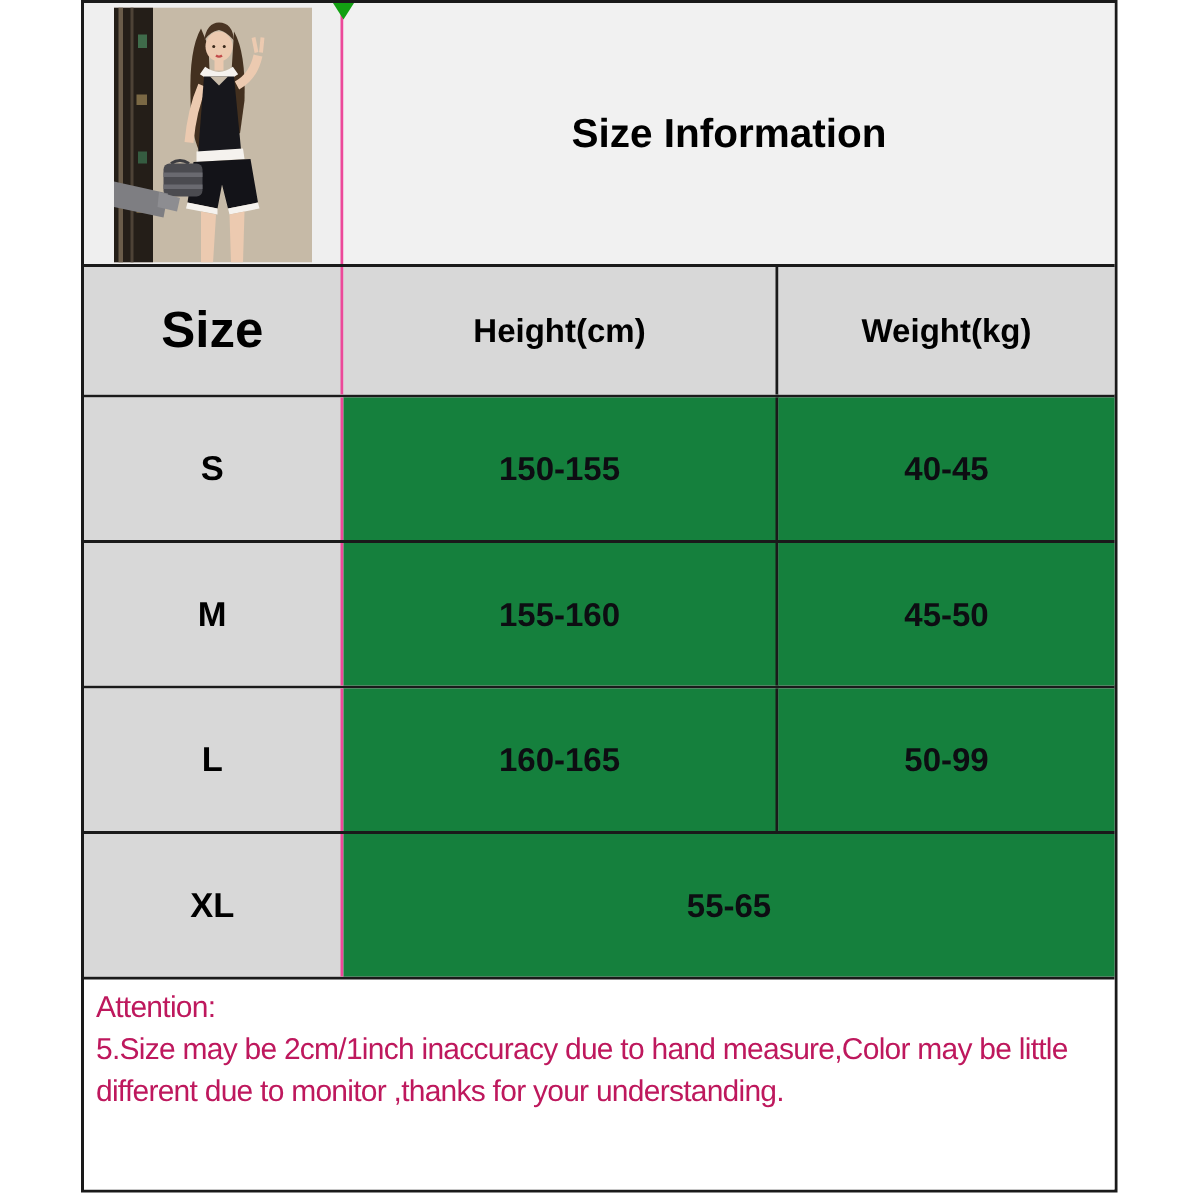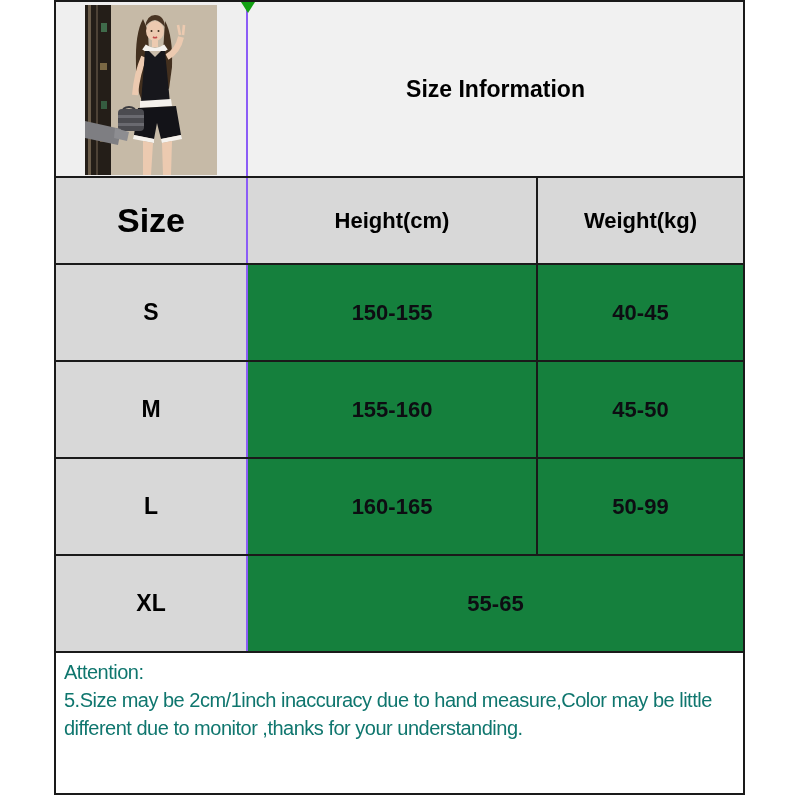--- a/index.html
+++ b/index.html
@@ -14,30 +14,30 @@
   .sheet{
     position:absolute;
     left:54px;top:0;
     width:691px;height:795px;
     border:2px solid #1a1a1a;
     background:#ffffff;
     display:flex;flex-direction:column;
   }
   .row{display:flex;flex:0 0 auto;}
   .cell{position:relative;display:flex;align-items:center;justify-content:center;}
-  .c1{width:192px;border-right:2px solid #8b5cf6;}
+  .c1{width:173px;border-right:2px solid #ec4899;}
   .c2{width:290px;border-right:2px solid #1a1a1a;}
   .c3{flex:1;}
 
   
   .row-top{height:174px;}
   .photo-cell{background:#efefef;}
   .title-cell{background:#f1f1f1;}
   .title{
-    font-size:23px;font-weight:bold;color:#000;
+    font-size:27px;font-weight:bold;color:#000;
     letter-spacing:0px;
   }
   .green-flag{
     position:absolute;left:-7px;top:0;
     width:0;height:0;
     border-left:7px solid transparent;
     border-right:7px solid transparent;
     border-top:11px solid #12a012;
   }
 
@@ -50,21 +50,21 @@
   
   .data-row{height:97px;border-top:2px solid #1a1a1a;}
   .data-row .c1{background:#d8d8d8;font-weight:bold;font-size:23px;color:#000;}
   .data-row .c2,.data-row .c3{background:#15803d;font-weight:bold;font-size:22px;color:#0d0d12;}
 
   
   .attention{
     flex:1;border-top:2px solid #1a1a1a;
     background:#ffffff;
     padding:5px 8px;
-    font-size:20px;color:#0f766e;
+    font-size:20px;color:#be185d;
     line-height:28px;
     letter-spacing:-0.5px;
     white-space:nowrap;
     overflow:hidden;
   }
   .attention div{white-space:nowrap;}
 
   .photo-frame{width:132px;height:170px;margin-top:1px;}
 </style>
 </head>

